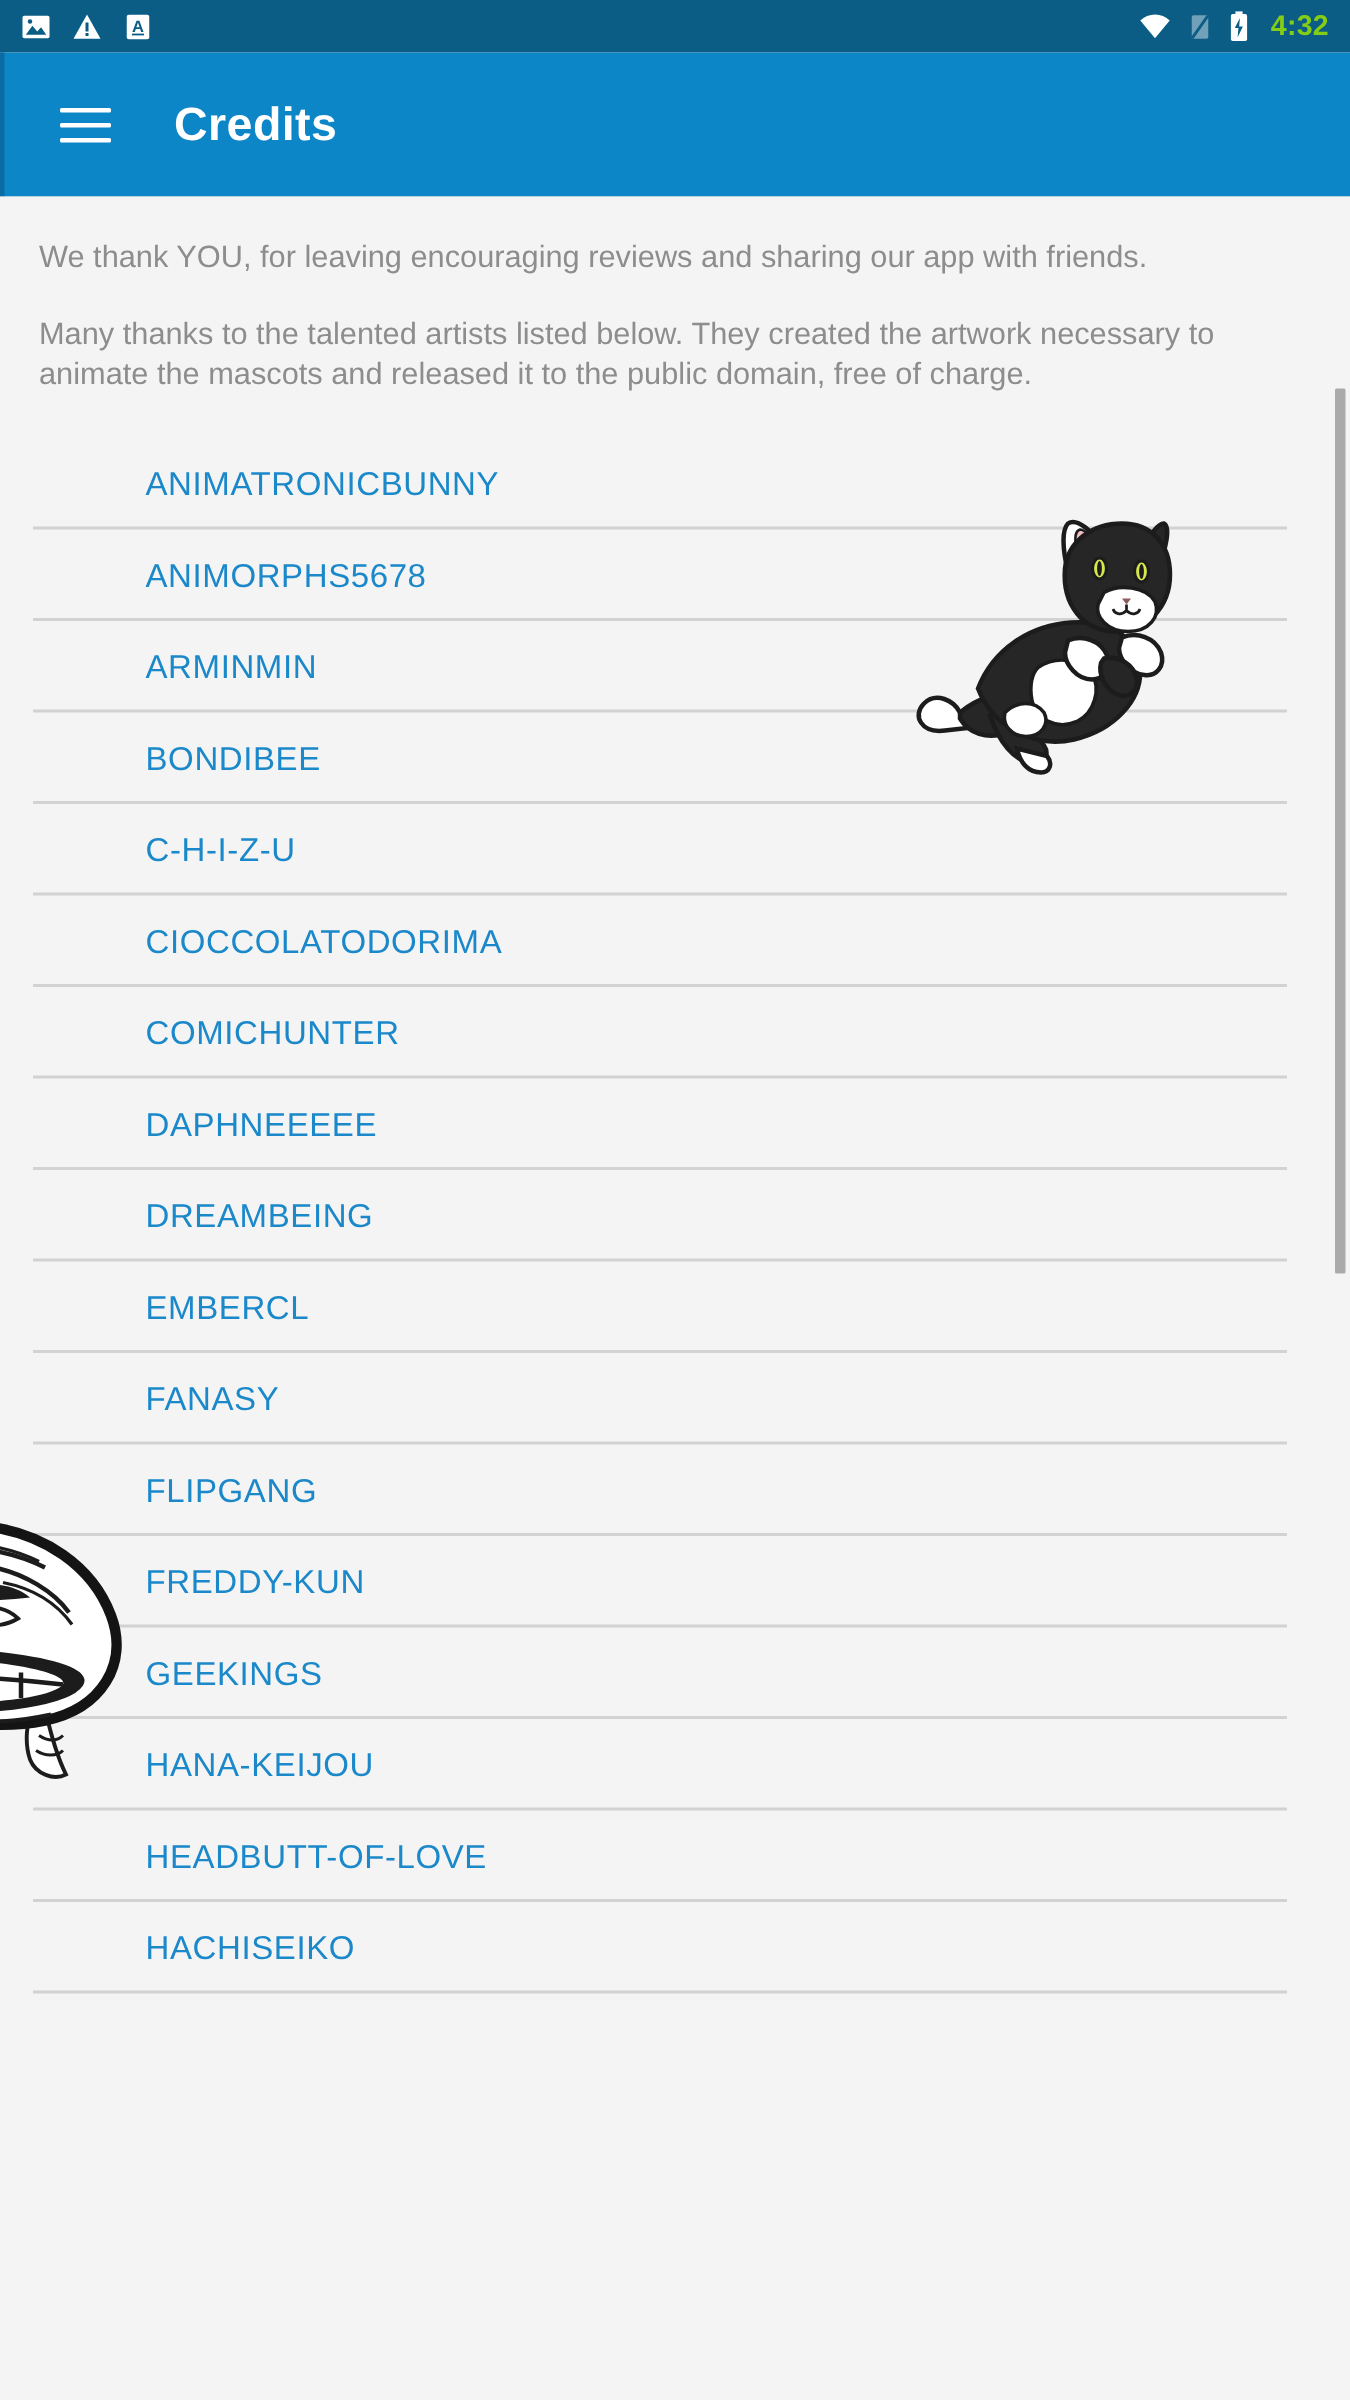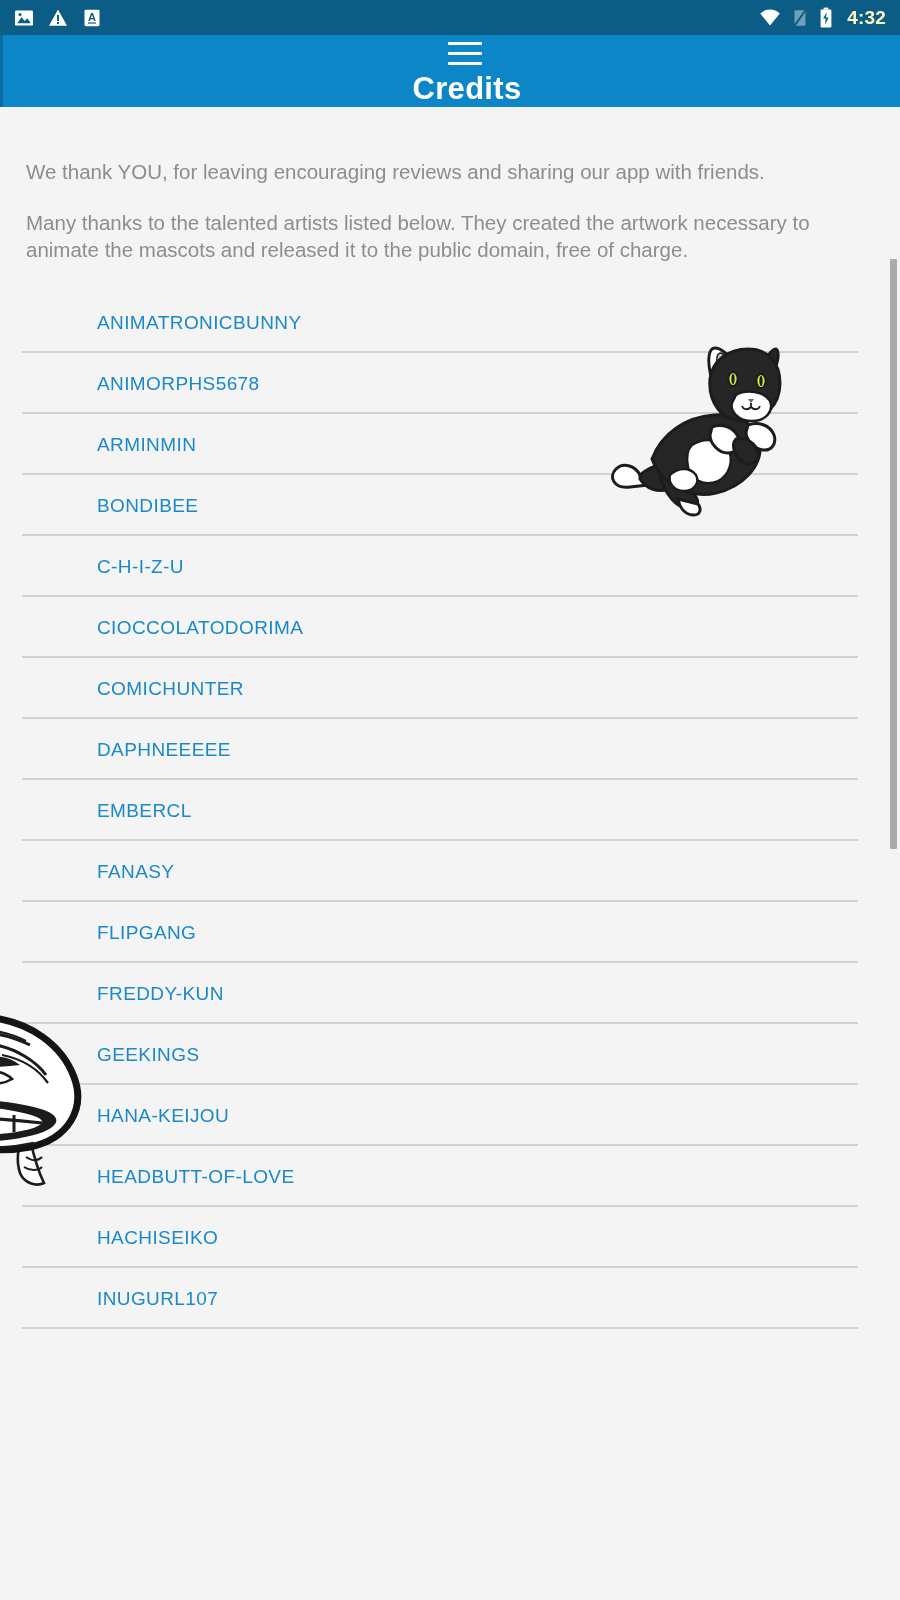--- a/index.html
+++ b/index.html
@@ -22,32 +22,31 @@
     width: 900px; height: 35px;
     background: #0b5d85;
     display: flex; align-items: center;
     padding: 0 14px;
     color: #ffffff;
   }
   #status-left { display: flex; align-items: center; gap: 14px; }
   #status-right { display: flex; align-items: center; gap: 11px; margin-left: auto; }
   .sicon { display: block; }
   #status-clock {
-    font-size: 19px; font-weight: bold; color: #fef9c3;
+    font-size: 19px; font-weight: bold; color: #84cc16;
     letter-spacing: .2px; margin-left: 3px;
   }
 
   
   #toolbar {
     position: absolute; top: 35px; left: 0;
-    width: 900px; height: 72px;
+    width: 900px; height: 96px;
     background: #0d86c8;
     display: flex; align-items: center;
     border-left: 3px solid #0a6ca2;
-    flex-direction: column;
   }
   #toolbar::after {
     content: ""; position: absolute;
     left: 0; right: 0; top: 96px; height: 7px;
     background: linear-gradient(to bottom, rgba(0,0,0,.17), rgba(0,0,0,0));
   }
   #menu-button {
     width: 56px; height: 56px; margin-left: 26px;
     display: flex; flex-direction: column; justify-content: center;
     align-items: center; gap: 7px; cursor: pointer;
@@ -89,21 +88,21 @@
     display: flex; align-items: center;
     cursor: pointer;
   }
   .credit-row::after {
     content: ""; position: absolute;
     left: 22px; right: 42px; bottom: 0;
     height: 2px; background: #d2d2d2;
   }
   .credit-label {
     margin-left: 97px;
-    font-size: 19px;
+    font-size: 22px;
     color: #1b88ca;
     letter-spacing: .4px;
   }
 
   
   #scrollbar-track {
     position: absolute;
     top: 0; right: 3px;
     width: 7px; height: 1469px;
   }
@@ -192,20 +191,23 @@
         <div class="credit-row">
           <span class="credit-label">CIOCCOLATODORIMA</span>
         </div>
         <div class="credit-row">
           <span class="credit-label">COMICHUNTER</span>
         </div>
         <div class="credit-row">
           <span class="credit-label">DAPHNEEEEE</span>
         </div>
         <div class="credit-row">
+          <span class="credit-label">DREAMBEING</span>
+        </div>
+        <div class="credit-row">
           <span class="credit-label">EMBERCL</span>
         </div>
         <div class="credit-row">
           <span class="credit-label">FANASY</span>
         </div>
         <div class="credit-row">
           <span class="credit-label">FLIPGANG</span>
         </div>
         <div class="credit-row">
           <span class="credit-label">FREDDY-KUN</span>

